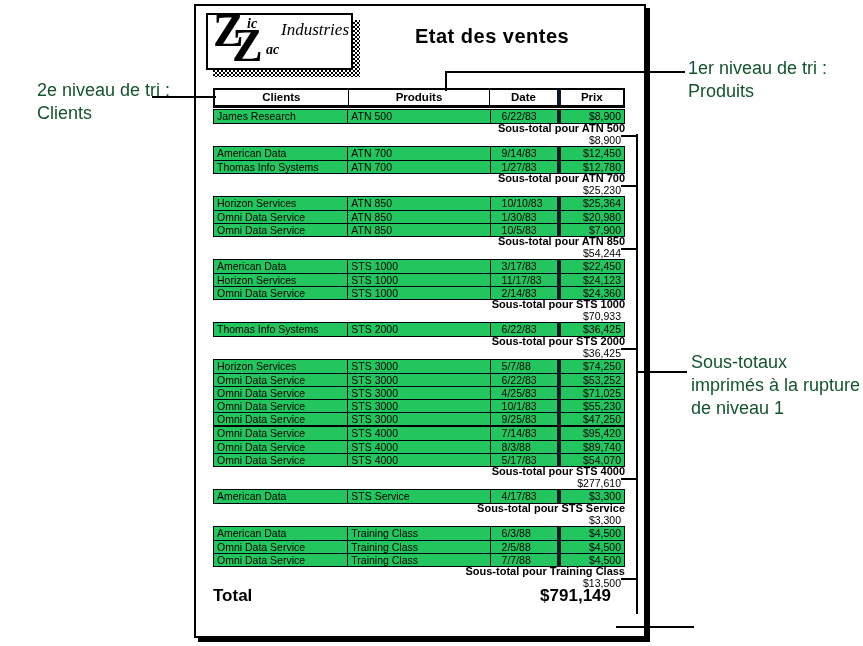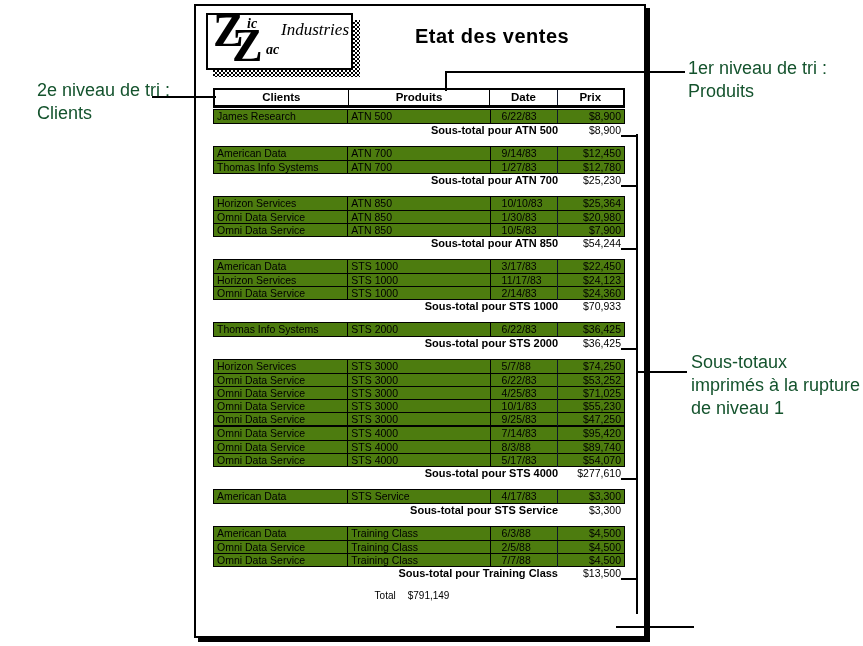--- a/index.html
+++ b/index.html
@@ -44,33 +44,33 @@
   .table { position:absolute; left:17px; top:82px; width:412px; font-size:10.5px; }
   .thead {
     height:20px; border:2px solid #000; border-bottom-width:3px;
     display:flex; font-weight:bold; font-size:11.5px;
   }
   .thead .cell { line-height:15px; text-align:center; }
   .cell { overflow:hidden; white-space:nowrap; }
   .c0 { width:134px; padding-left:3px; }
   .c1 { width:143px; border-left:1px solid #000; padding-left:3px; }
   .c2 { width:68px;  border-left:1px solid #000; padding-left:11px; }
-  .c3 { width:67px;  border-left:1px solid #0f172a; text-align:right; padding-right:3px; }
+  .c3 { width:67px;  border-left:4px solid #0f172a; text-align:right; padding-right:3px; }
   .thead .c0, .thead .c1, .thead .c2, .thead .c3 { padding:0; text-align:center; }
   .group { border:1px solid #000; margin-top:0; }
   .group:first-of-type { margin-top:1px; }
-  .row { display:flex; height:13px; line-height:13px; background:#4d7c0f;align-items:center; }
+  .row { display:flex; height:13px; line-height:13px; background:#22c55e;align-items:center; }
   .row + .row { border-top:1px solid #000; }
   .subtotal {
-    position:relative; height:22px; display:flex; align-items:flex-start; justify-content:flex-end;
+    position:relative; height:22px; display:flex; align-items:flex-end; justify-content:flex-end;flex-direction:column;
   }
   .subtotal .st-label { font-weight:bold; font-size:11px; white-space:nowrap; }
   .subtotal .st-value { width:67px; text-align:right; padding-right:4px; white-space:nowrap; }
   .subtotal .tick { position:absolute; right:-12px; top:50%; width:16px; height:2px; background:#000; }
-  .total-line { height:13px; line-height:13px; display:flex; justify-content:center; font-weight:normal; font-size:10px; padding-right:14px; }
+  .total-line { height:13px; line-height:13px; display:flex; justify-content:space-between; font-weight:bold; font-size:17px; padding-right:14px; }
   .total-line .t-label { margin-right:12px; }
 
   
   .cline { position:absolute; background:#000; z-index:5; }
 
   
   .note { position:absolute; z-index:5; font-size:18px; line-height:23px; color:#14532d; }
 </style>
 </head>
 <body>

